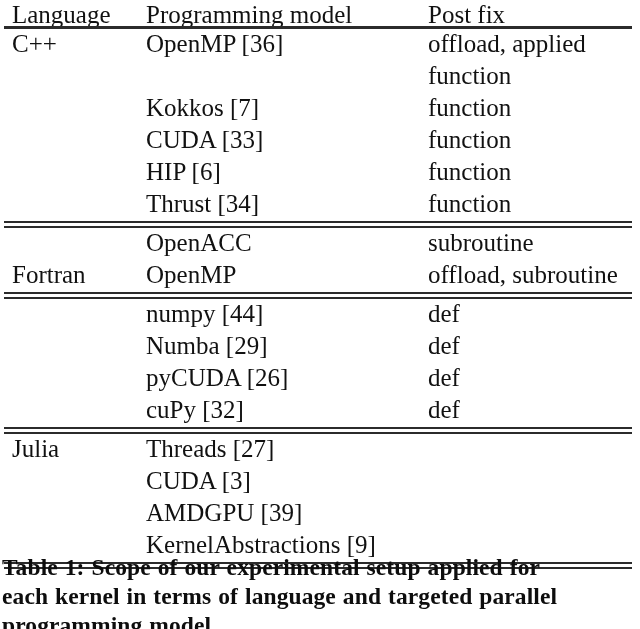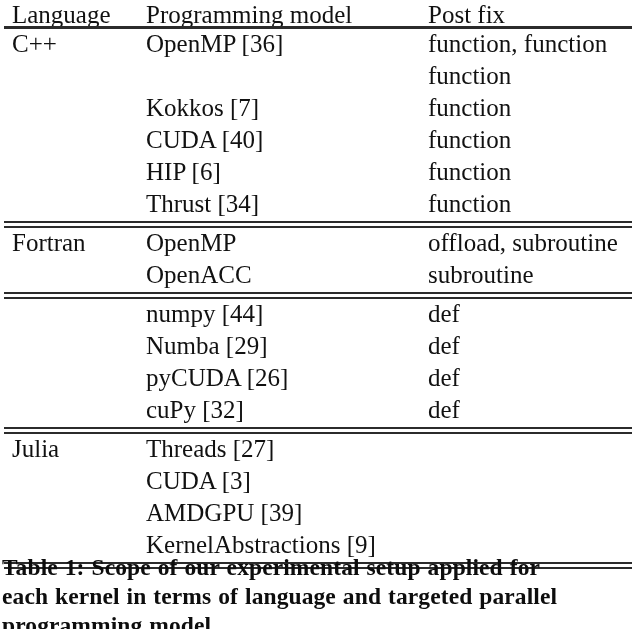--- a/index.html
+++ b/index.html
@@ -93,58 +93,58 @@
       <span class="t col2">Programming model</span>
       <span class="t col3">Post fix</span>
     </div>
 
     <div class="rule rule-thick"></div>
 
     <div>
       <div class="row">
         <span class="t col1">C++</span>
         <span class="t col2">OpenMP [36]</span>
-        <span class="t col3">function, function</span>
+        <span class="t col3">offload, applied</span>
       </div>
       <div class="row">
         <span class="t col3">function</span>
       </div>
       <div class="row">
         <span class="t col2">Kokkos [7]</span>
         <span class="t col3">function</span>
       </div>
       <div class="row">
-        <span class="t col2">CUDA [40]</span>
+        <span class="t col2">CUDA [33]</span>
         <span class="t col3">function</span>
       </div>
       <div class="row">
         <span class="t col2">HIP [6]</span>
         <span class="t col3">function</span>
       </div>
       <div class="row">
         <span class="t col2">Thrust [34]</span>
         <span class="t col3">function</span>
       </div>
     </div>
 
     <div class="dblrule">
       <div class="l"></div>
         <div class="g"></div>
         <div class="l"></div>
     </div>
 
     <div>
+      <div class="row">
+        <span class="t col2">OpenACC</span>
+        <span class="t col3">subroutine</span>
+      </div>
       <div class="row">
         <span class="t col1">Fortran</span>
         <span class="t col2">OpenMP</span>
         <span class="t col3">offload, subroutine</span>
-      </div>
-      <div class="row">
-        <span class="t col2">OpenACC</span>
-        <span class="t col3">subroutine</span>
       </div>
     </div>
 
     <div class="dblrule">
       <div class="l"></div>
         <div class="g"></div>
         <div class="l"></div>
     </div>
 
     <div>

